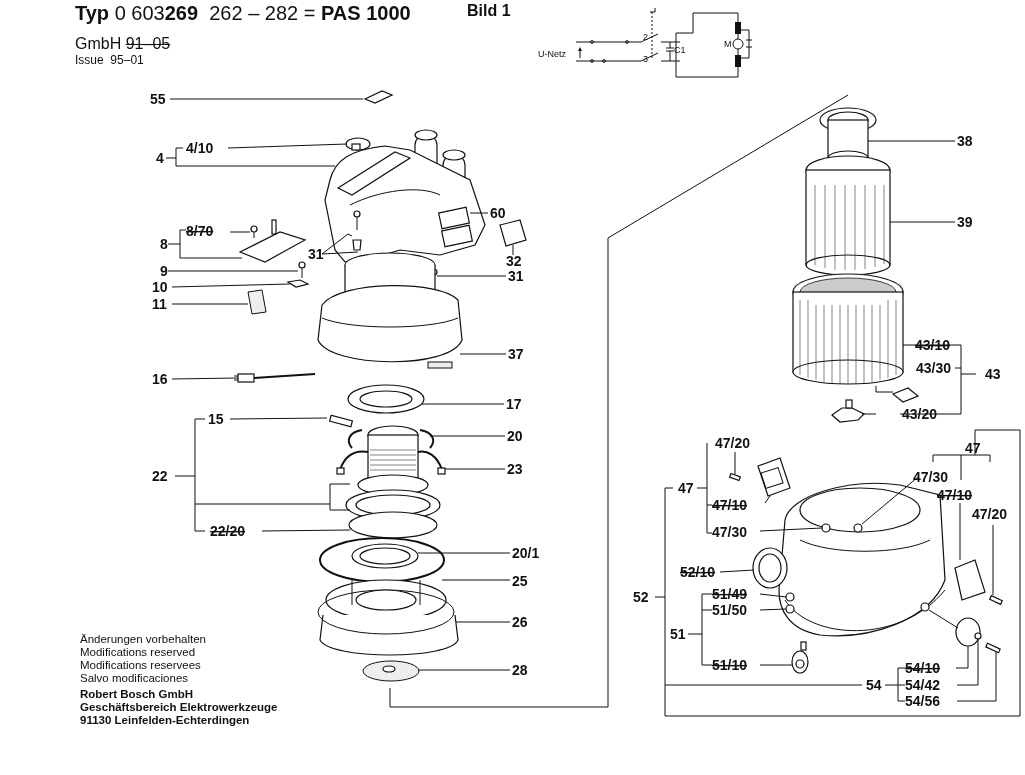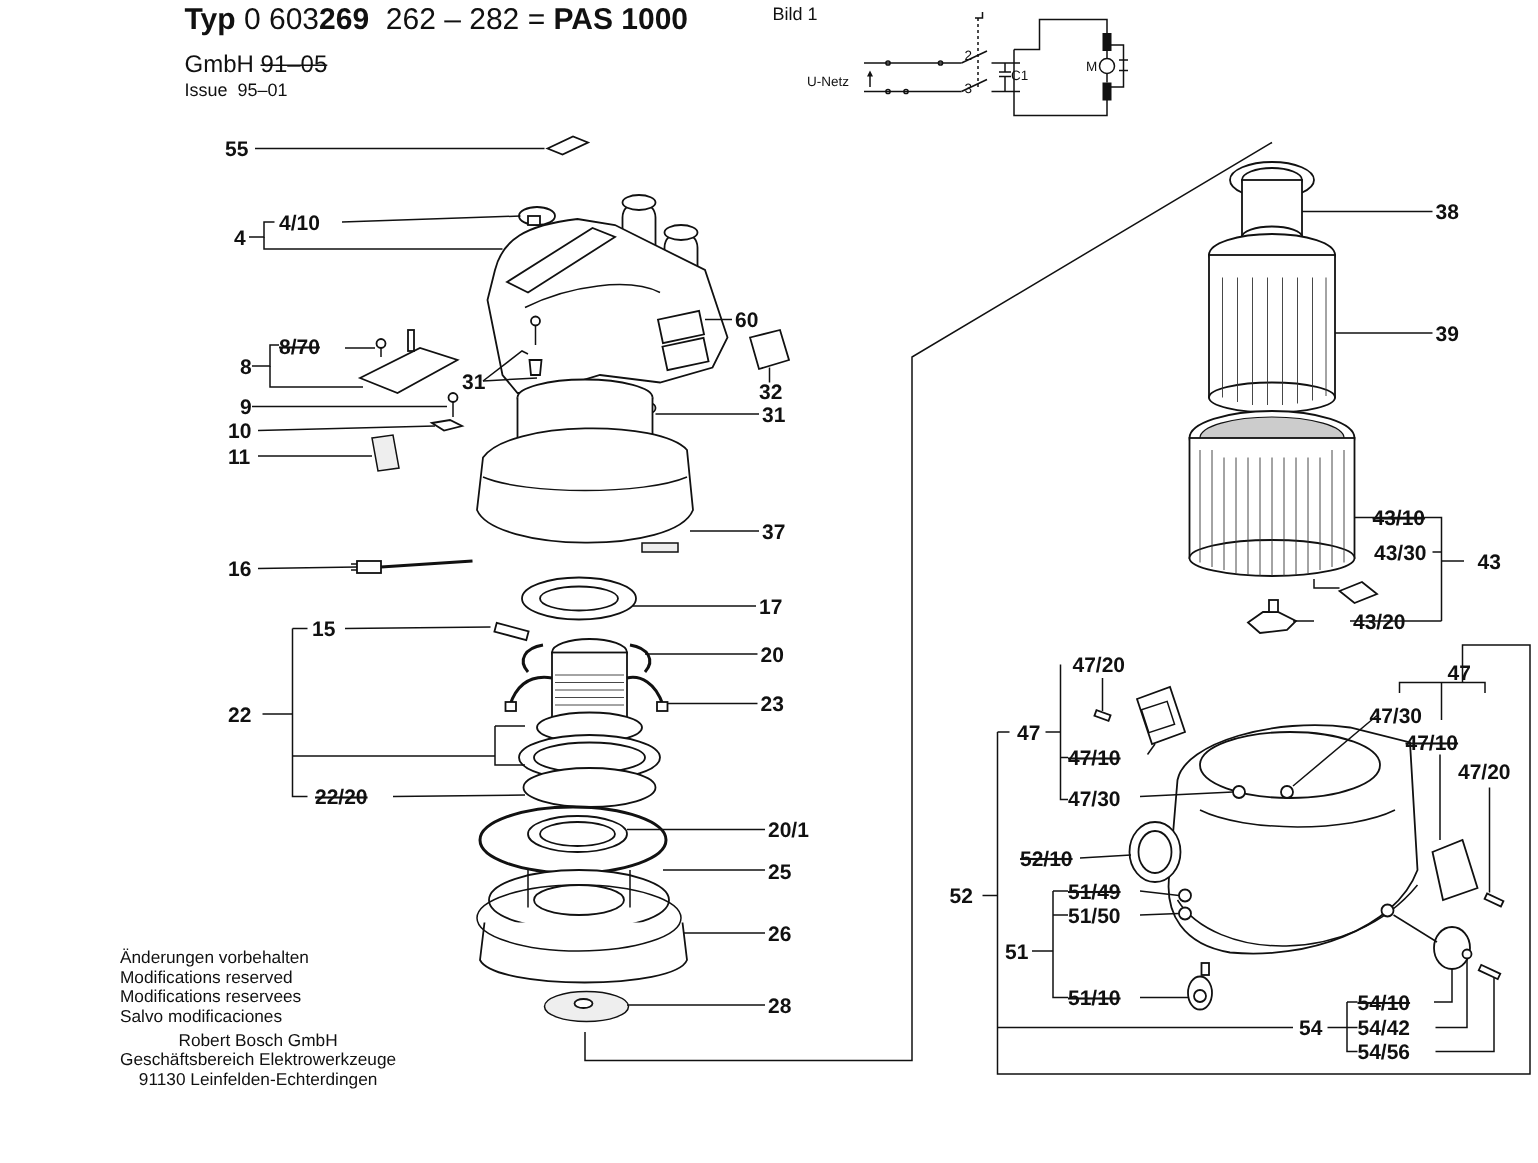--- a/index.html
+++ b/index.html
@@ -1,25 +1,25 @@
 <!DOCTYPE html>
 <html><head>
 <meta charset="utf-8">
 <style>
   html,body{margin:0;padding:0;background:#fff;}
   body{width:1025px;height:775px;position:relative;overflow:hidden;font-family:"Liberation Sans",sans-serif;color:#111;}
-  .hdr{position:absolute;white-space:nowrap;margin-left:48px;}
+  .hdr{position:absolute;white-space:nowrap;}
   #title{left:75px;top:2px;font-size:20px;}
   #title b{font-weight:bold;}
-  #bild{left:467px;top:2px;font-size:12px;font-weight:normal;}
+  #bild{left:467px;top:2px;font-size:16px;font-weight:bold;}
   #stand{left:75px;top:35px;font-size:16px;}
   #issue{left:75px;top:53px;font-size:12px;}
   .strike{text-decoration:line-through;}
   #notes{position:absolute;left:80px;top:633px;font-size:11.5px;line-height:13px;}
-  #notes .b{font-weight:normal;font-size:11.5px;text-align:center;}
+  #notes .b{font-weight:bold;font-size:11.5px;}
   #notes .gap{height:3px;}
   svg{position:absolute;left:0;top:0;}
   .lbl{font-family:"Liberation Sans",sans-serif;font-weight:bold;font-size:14px;fill:#111;}
   .lbl.small{font-size:9px;font-weight:normal;}
   .ln{stroke:#111;stroke-width:1;fill:none;}
   .ln2{stroke:#111;stroke-width:2;fill:none;}
   .part{stroke:#111;stroke-width:1.2;fill:#fff;}
   .partg{stroke:#111;stroke-width:1;fill:#eee;}
   .hatch{stroke:#333;stroke-width:0.6;}
 </style>

